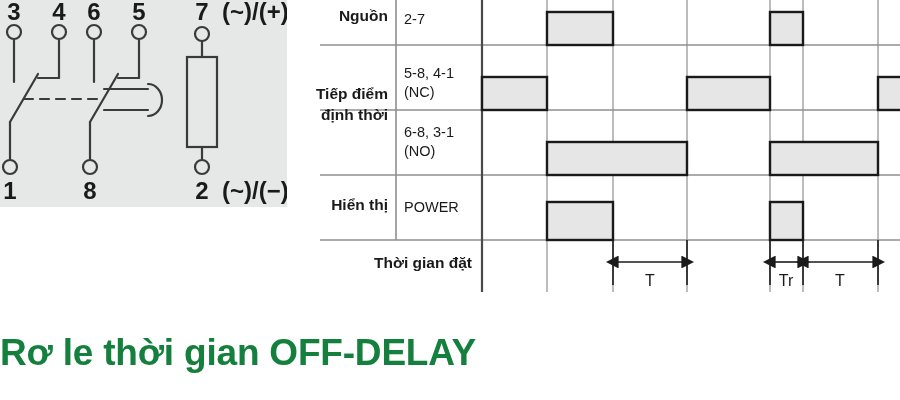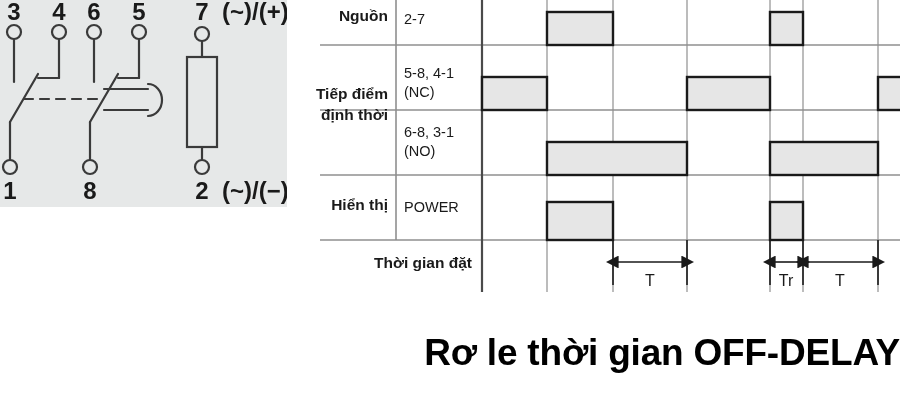--- a/index.html
+++ b/index.html
@@ -35,22 +35,22 @@
     height: 300px;
   }
   #timing-svg { display: block; }
 
   
   #caption {
     position: absolute;
     left: 0;
     top: 332px;
     width: 900px;
-    text-align: right;
-    color: #000000;
+    text-align: left;
+    color: #15803d;
     font-size: 37px;
     font-weight: bold;
     letter-spacing: -0.2px;
     font-family: "Liberation Sans", "DejaVu Sans", sans-serif;
     white-space: nowrap;
   }
 </style>
 </head>
 <body>
 

